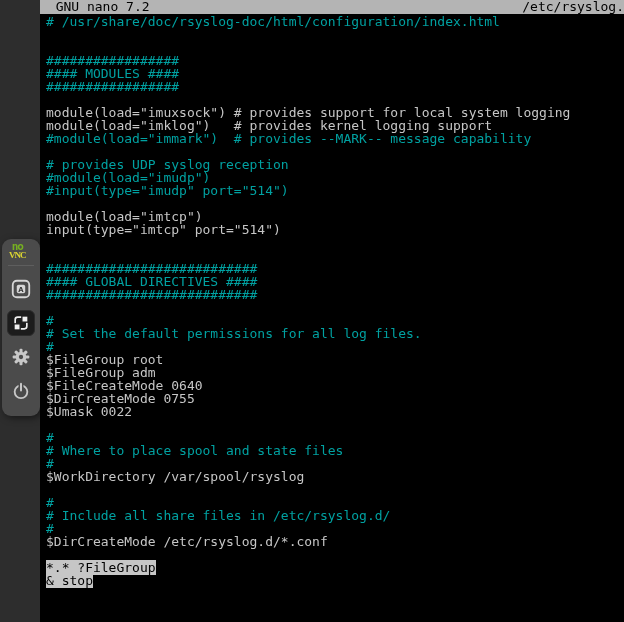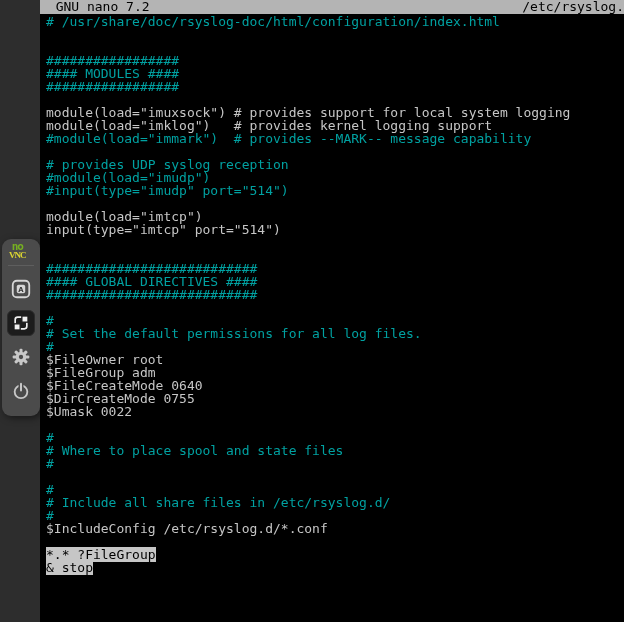--- a/index.html
+++ b/index.html
@@ -129,31 +129,32 @@
       <div class="tl code">input(type="imtcp" port="514")</div>
       <div class="tl"></div>
       <div class="tl"></div>
       <div class="tl cmt">###########################</div>
       <div class="tl cmt">#### GLOBAL DIRECTIVES ####</div>
       <div class="tl cmt">###########################</div>
       <div class="tl"></div>
       <div class="tl cmt">#</div>
       <div class="tl cmt"># Set the default permissions for all log files.</div>
       <div class="tl cmt">#</div>
-      <div class="tl code">$FileOwner root</div>
+      <div class="tl code">$FileGroup root</div>
       <div class="tl code">$FileGroup adm</div>
       <div class="tl code">$FileCreateMode 0640</div>
       <div class="tl code">$DirCreateMode 0755</div>
       <div class="tl code">$Umask 0022</div>
       <div class="tl"></div>
       <div class="tl cmt">#</div>
       <div class="tl cmt"># Where to place spool and state files</div>
       <div class="tl cmt">#</div>
+      <div class="tl code">$WorkDirectory /var/spool/rsyslog</div>
       <div class="tl"></div>
       <div class="tl cmt">#</div>
       <div class="tl cmt"># Include all share files in /etc/rsyslog.d/</div>
       <div class="tl cmt">#</div>
-      <div class="tl code">$IncludeConfig /etc/rsyslog.d/*.conf</div>
+      <div class="tl code">$DirCreateMode /etc/rsyslog.d/*.conf</div>
       <div class="tl"></div>
       <div class="tl"><span class="sel">*.* ?FileGroup</span></div>
       <div class="tl"><span class="sel">&amp; stop</span></div>
     </div>
 </div>
 
 </body></html>

